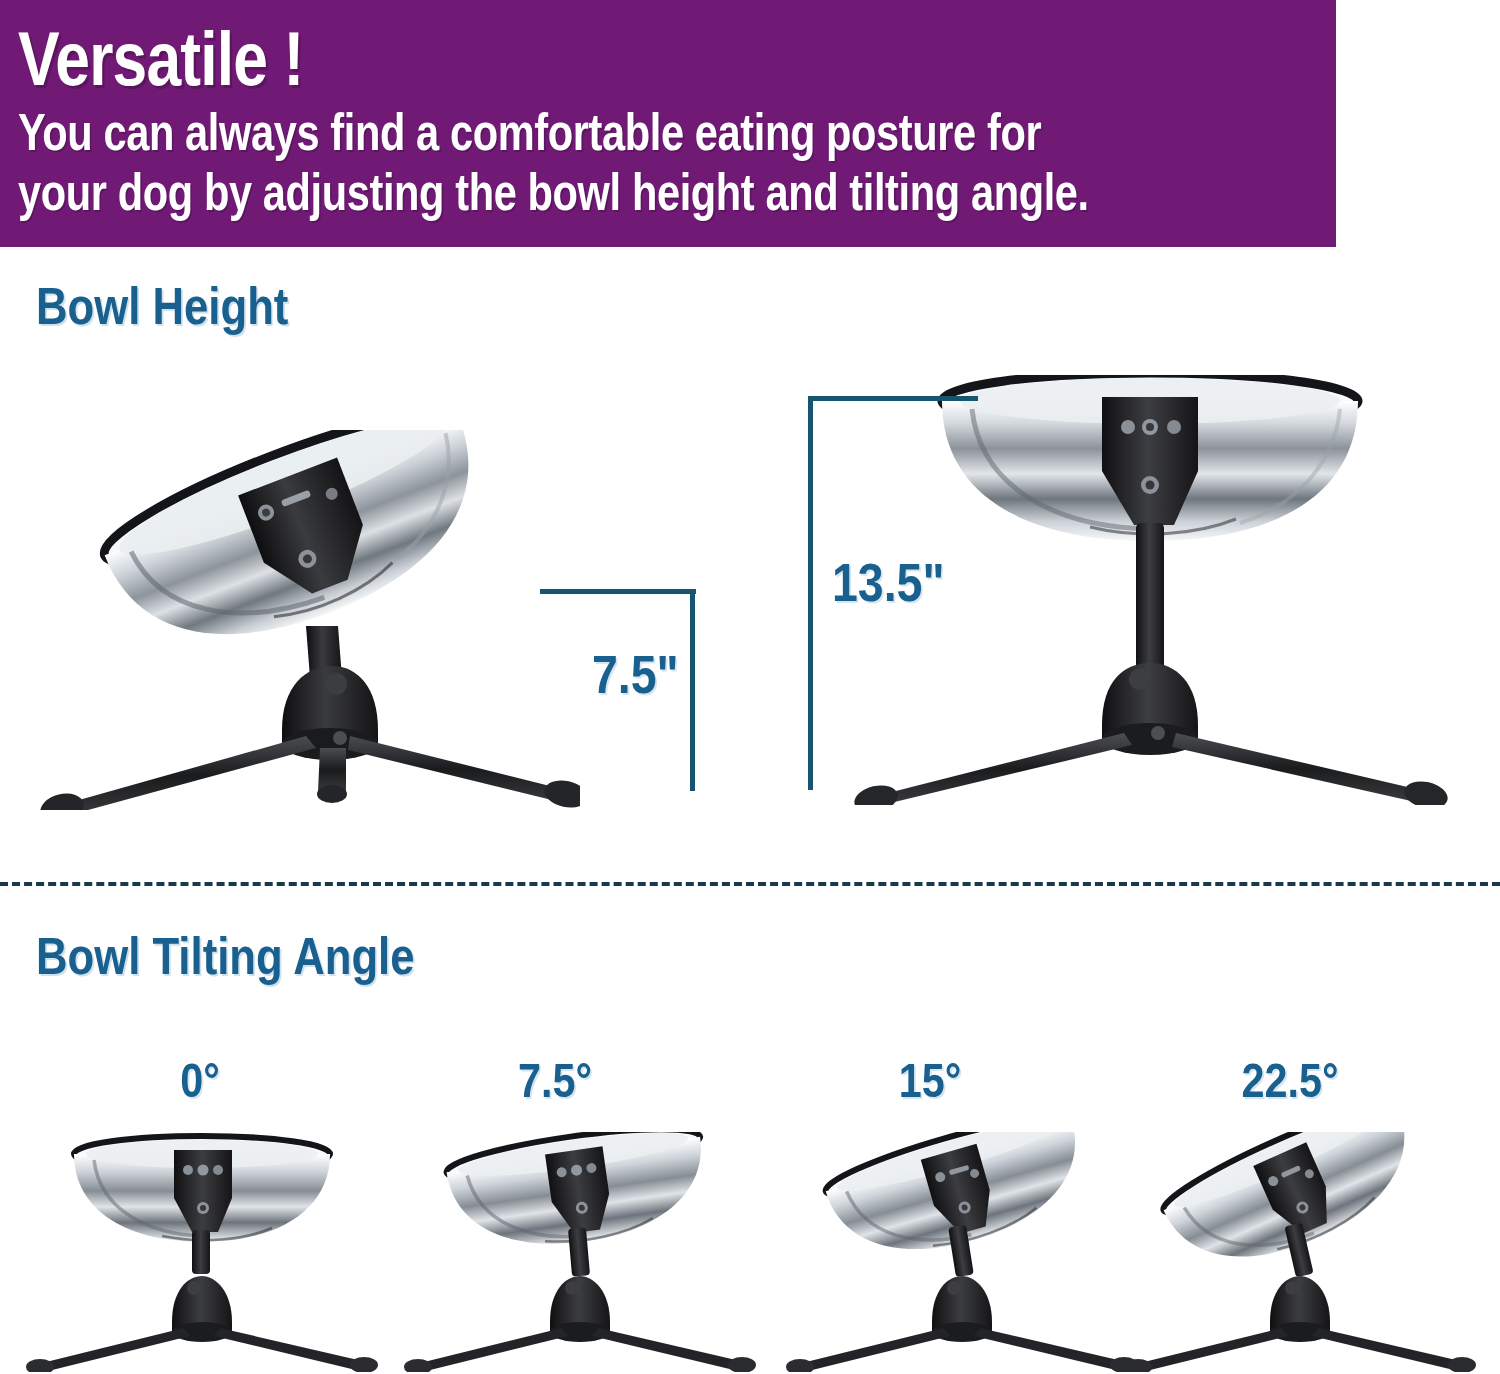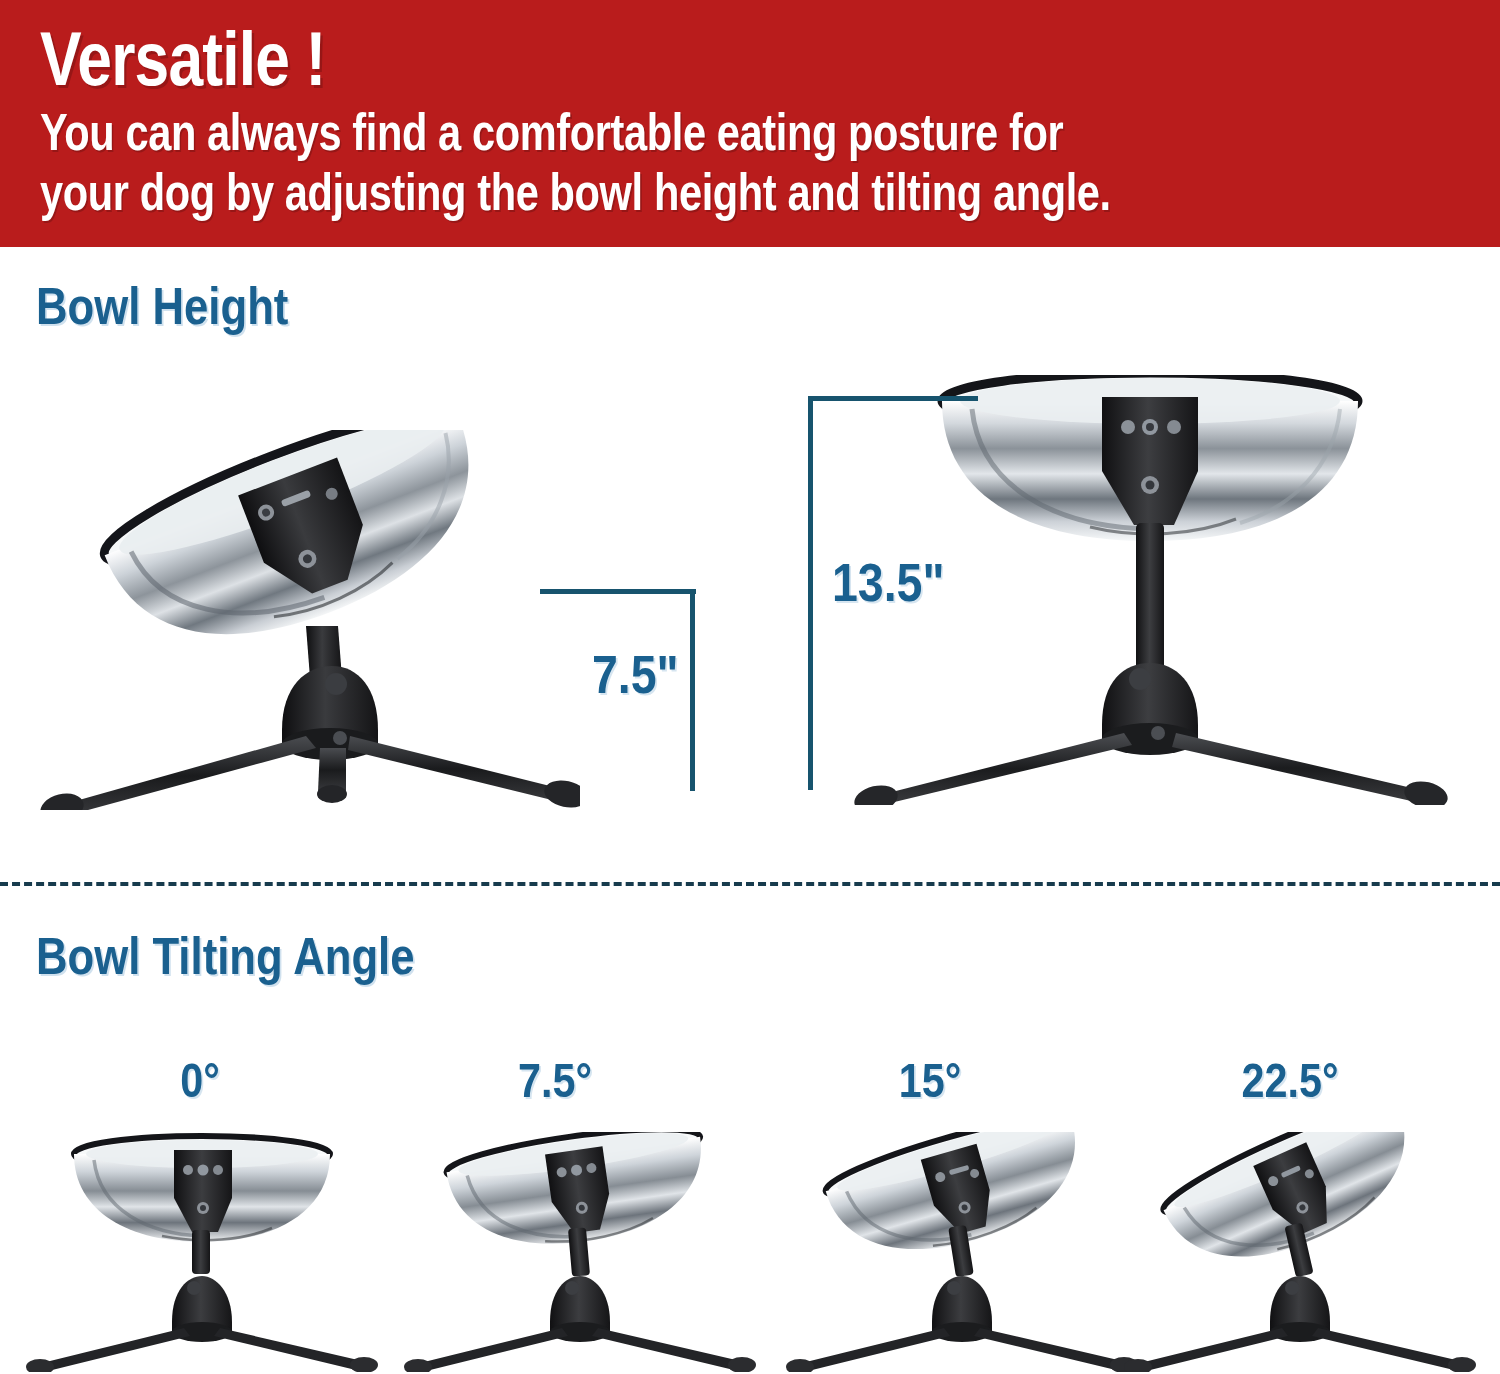--- a/index.html
+++ b/index.html
@@ -5,23 +5,23 @@
   * { margin:0; padding:0; box-sizing:border-box; }
   html,body { background:#ffffff; }
   body {
     width:1500px; height:1374px;
     font-family:"Liberation Sans", sans-serif;
     position:relative; overflow:hidden;
   }
 
   
   .banner {
-    position:absolute; left:0; top:0; width:1500px; height:247px;
-    background:#b91c1c;
-    padding:18px 26px 0 40px;
+    position:absolute; left:0; top:0; width:1336px; height:247px;
+    background:#701a75;
+    padding:18px 26px 0 18px;
   }
   .banner-title {
     color:#ffffff;
     font-family:"Liberation Sans Narrow","Liberation Sans",sans-serif;
     font-weight:bold;
     font-size:76px;
     line-height:82px;
     letter-spacing:-1px;
     transform:scaleX(0.82);
     transform-origin:left center;

